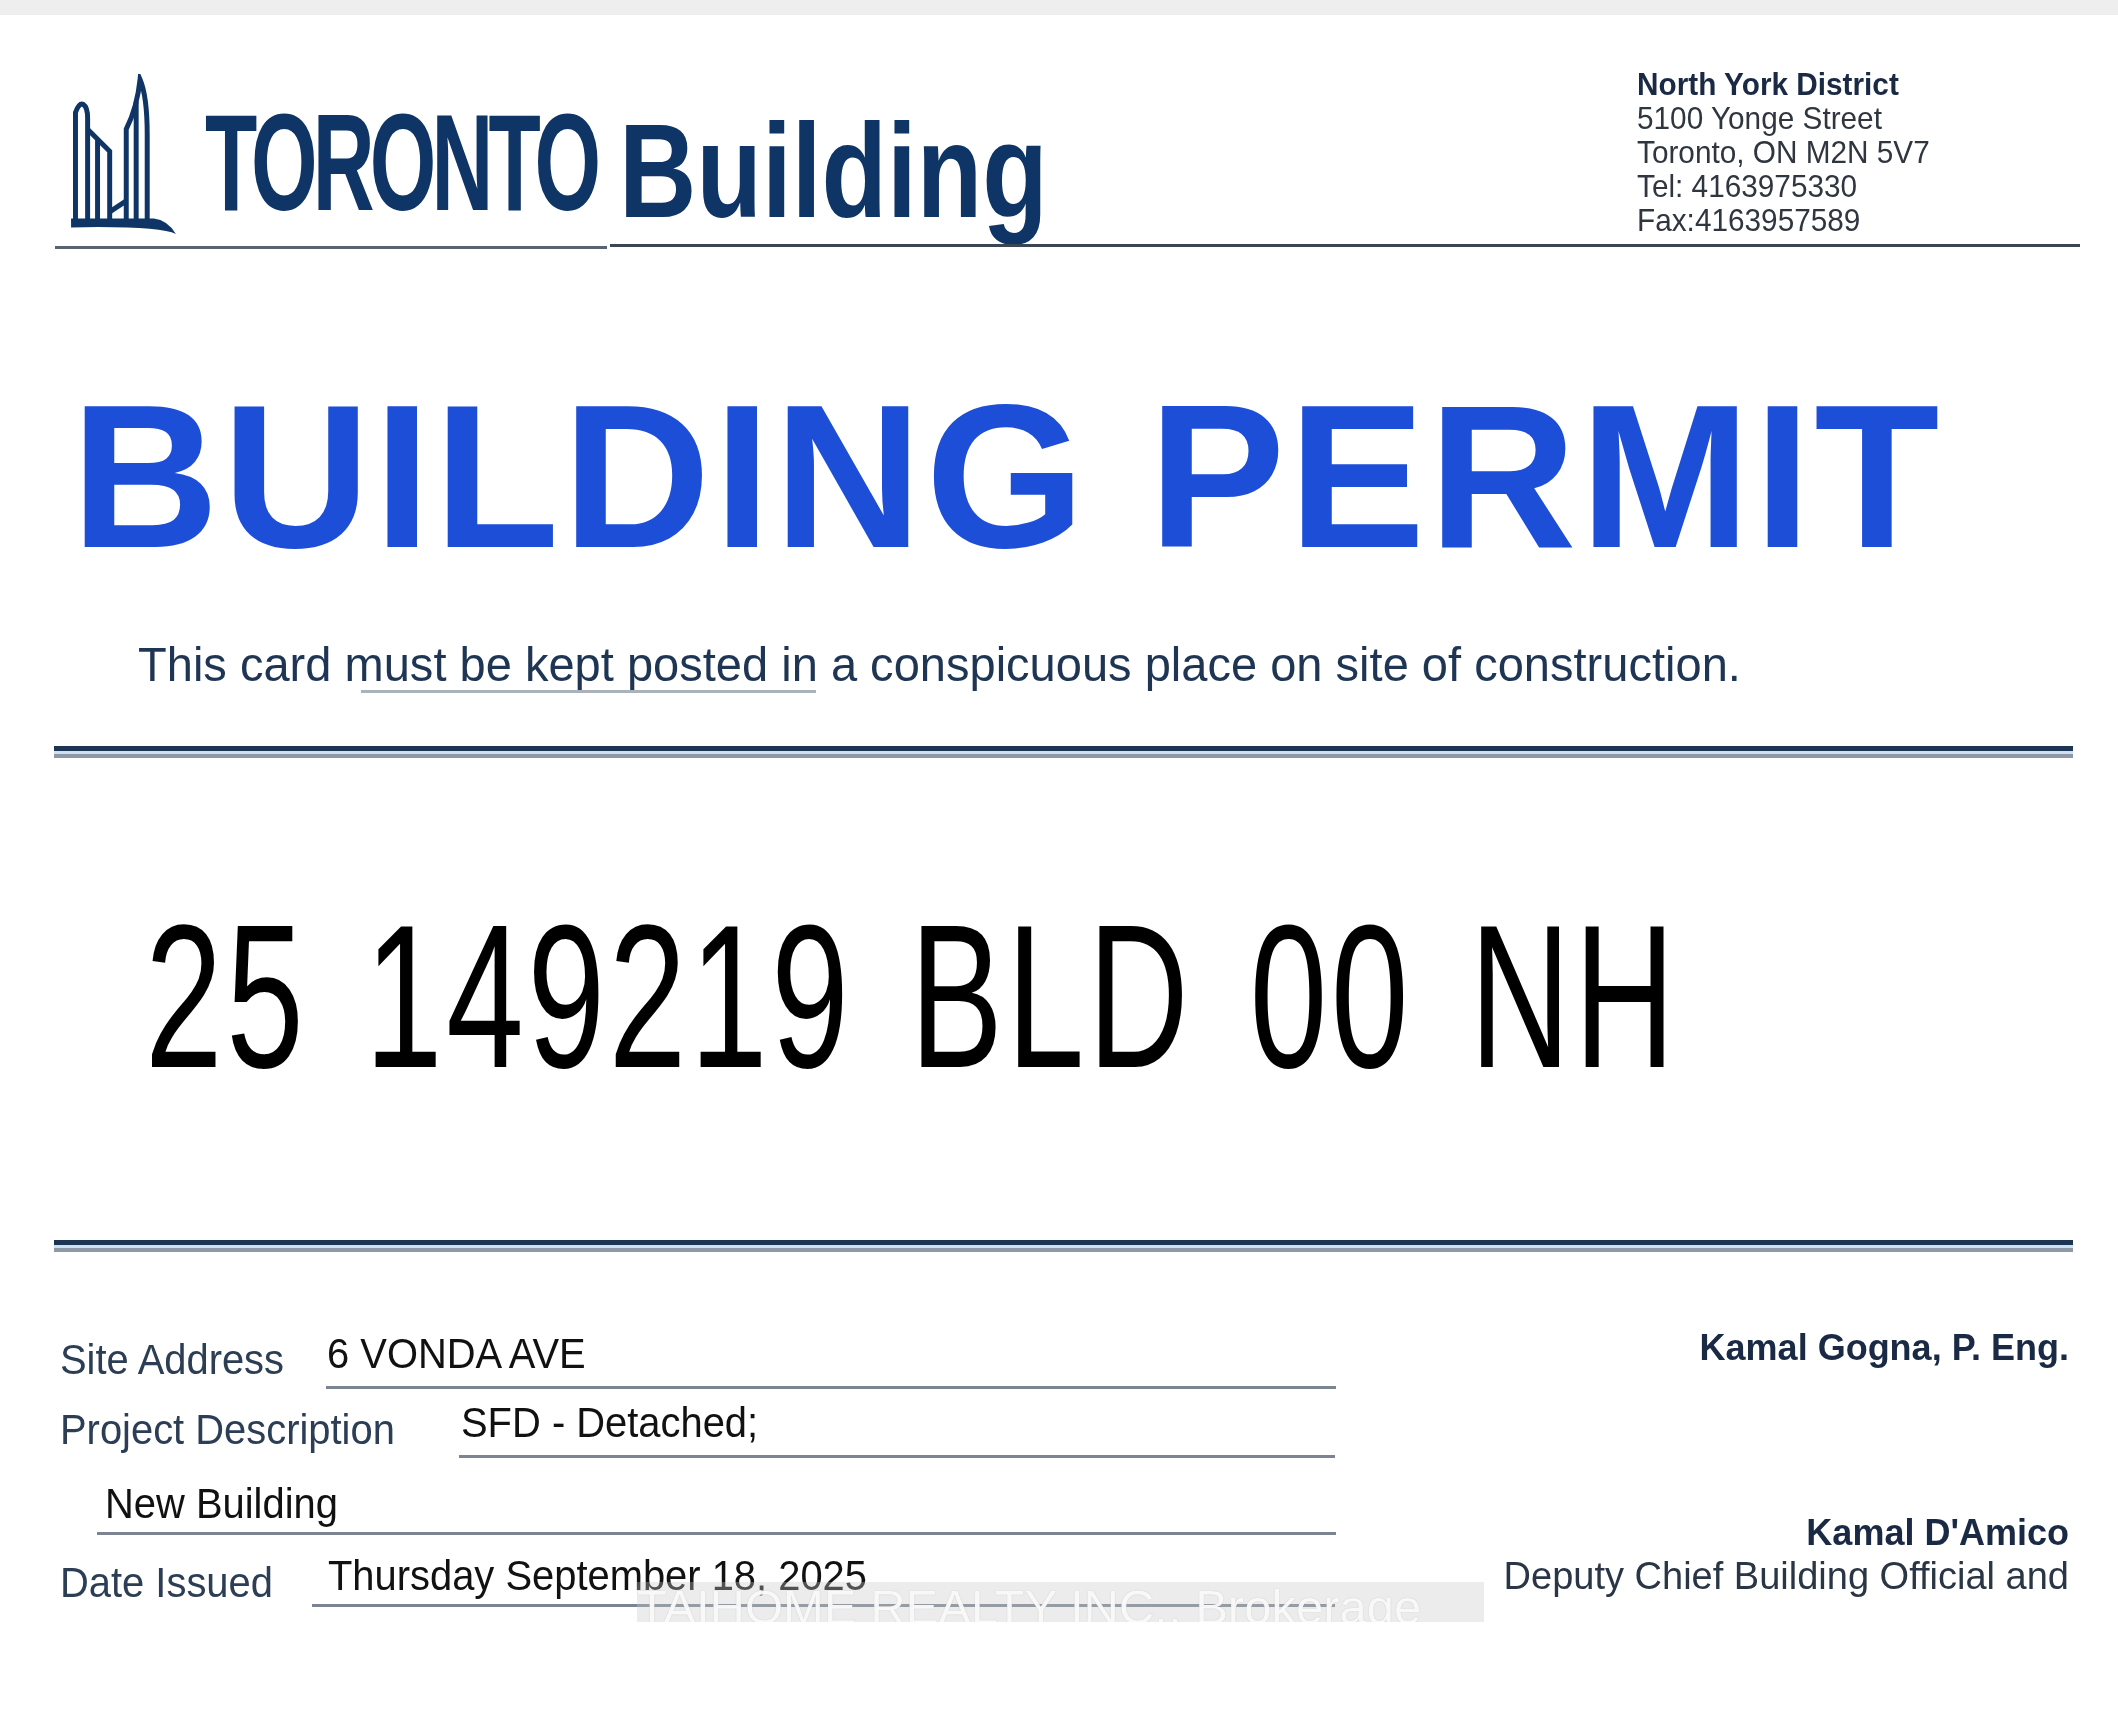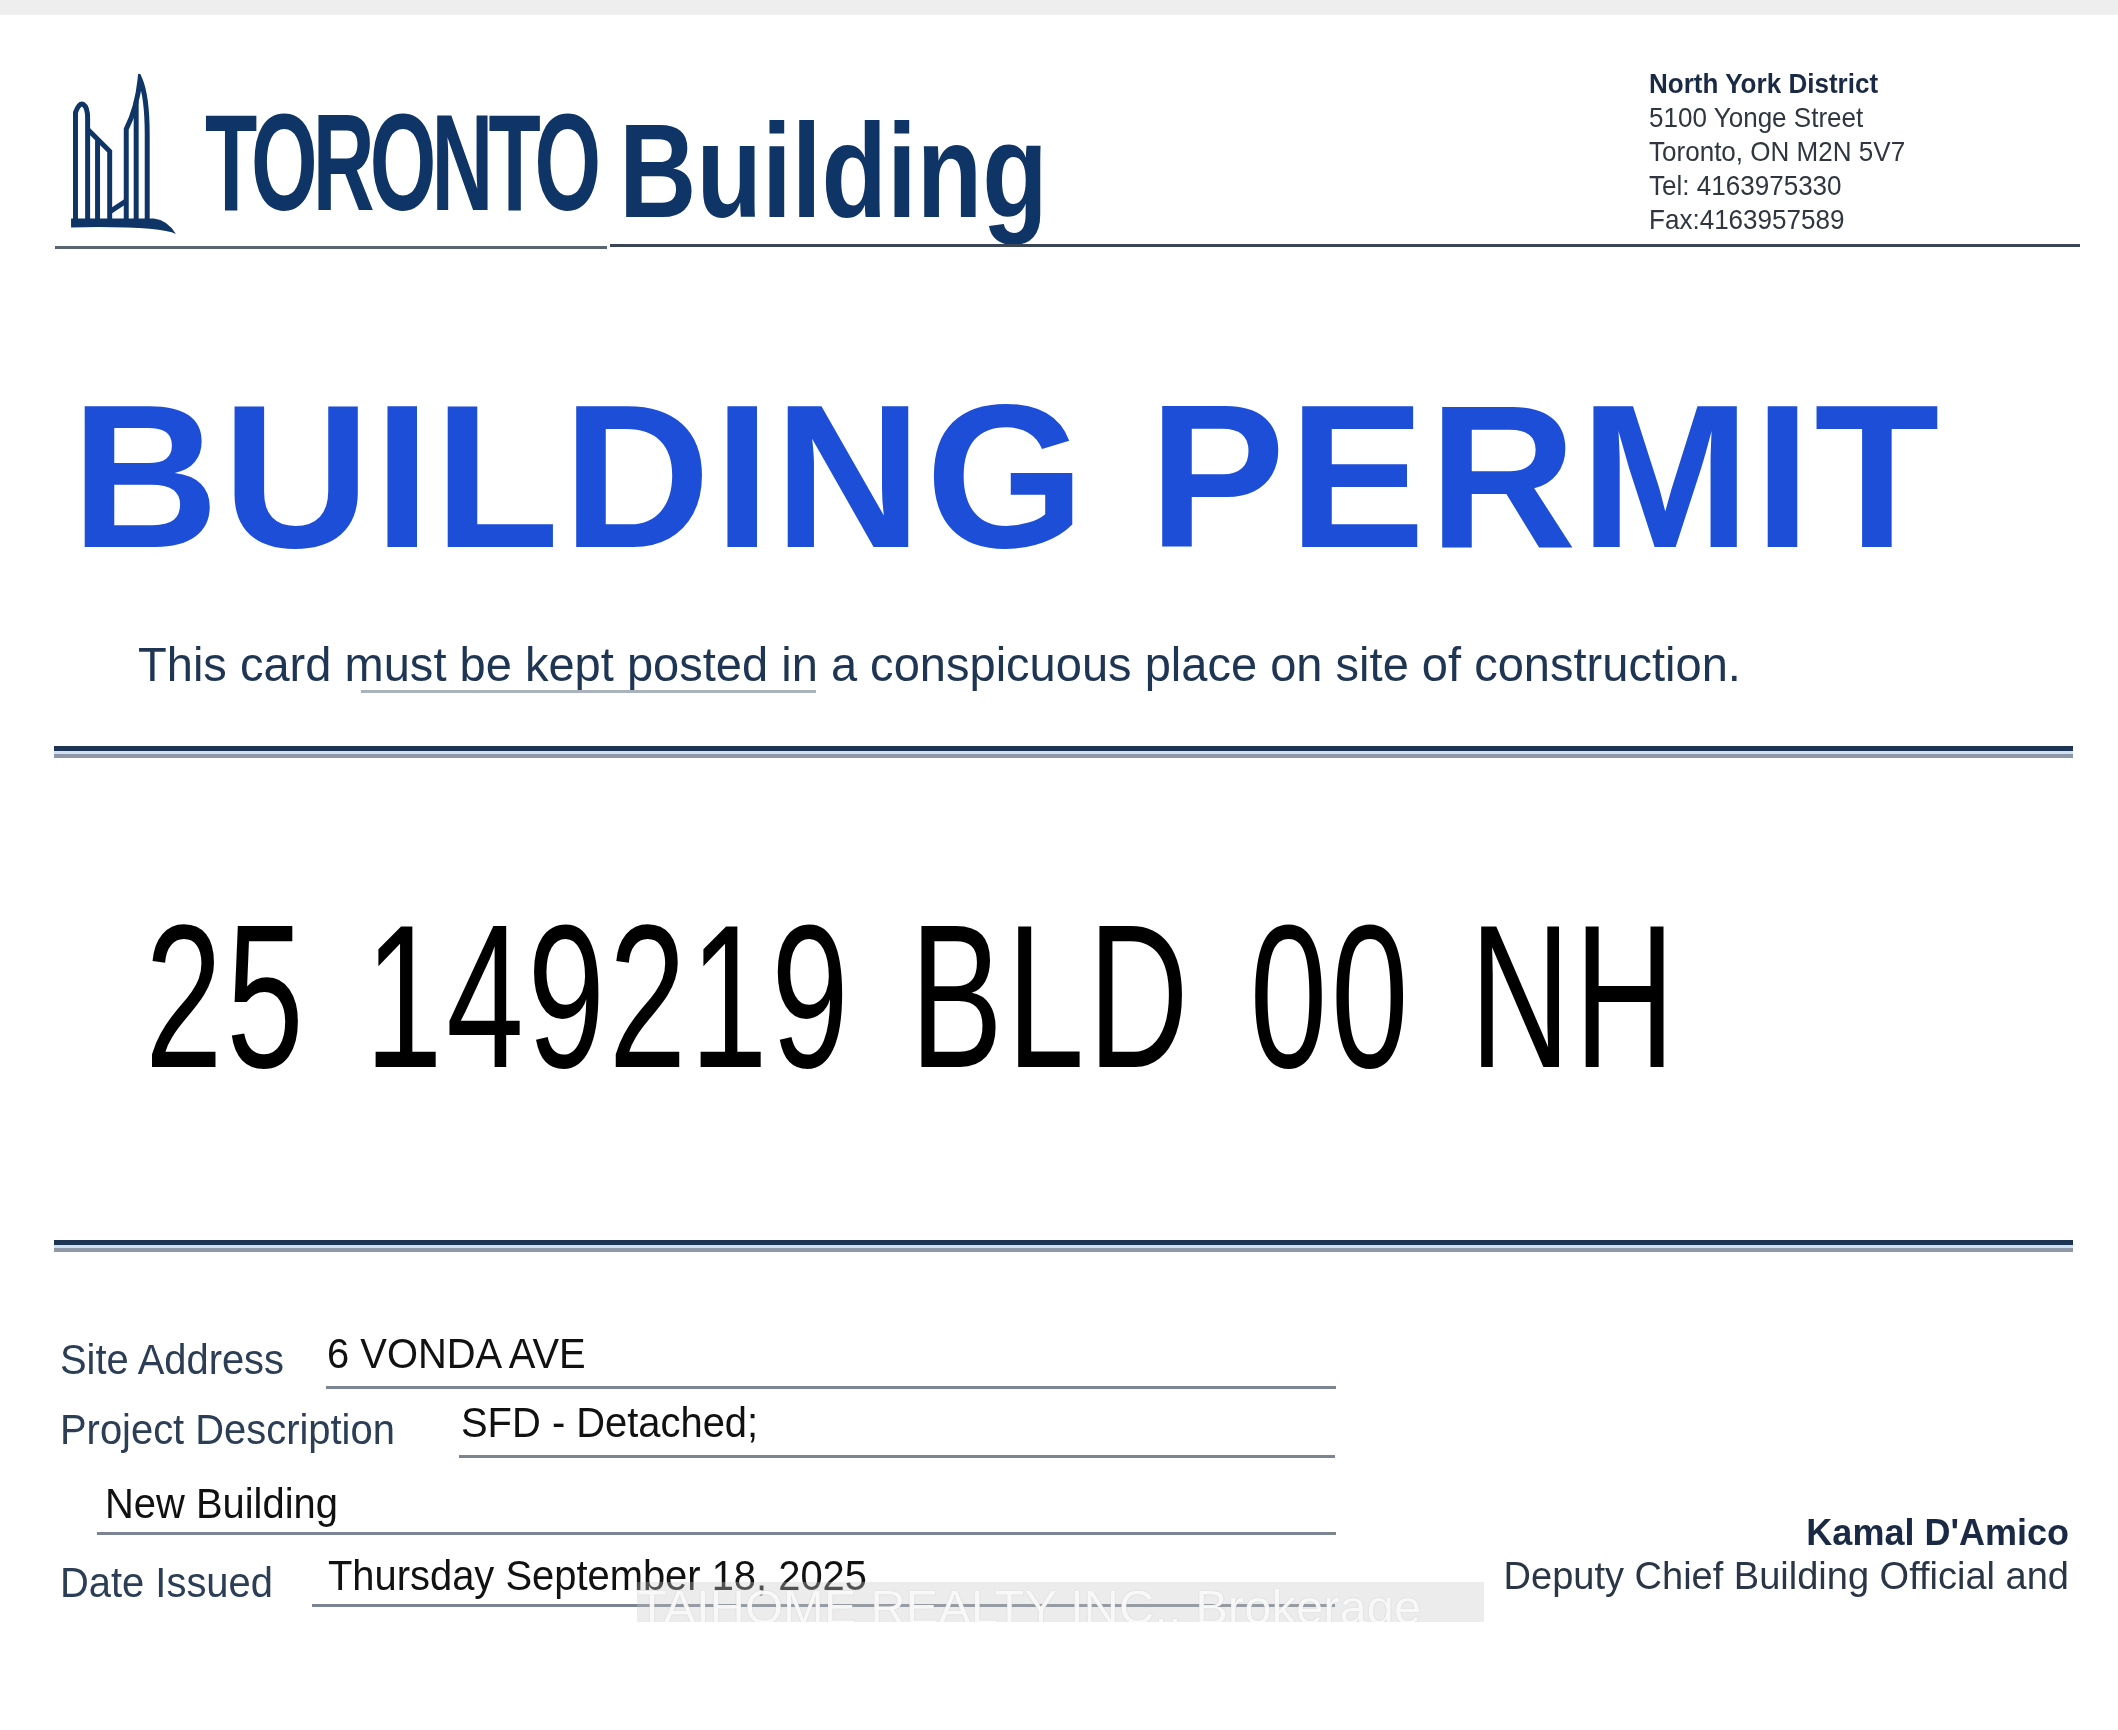--- a/index.html
+++ b/index.html
@@ -5,21 +5,21 @@
   html, body { margin:0; padding:0; }
   body { width:2119px; height:1730px; background:#ffffff; position:relative; overflow:hidden; font-family:"Liberation Sans", sans-serif; }
   .topbar { position:absolute; left:0; top:0; width:2119px; height:15px; background:#eeeeee; }
   
   .logo-icon { position:absolute; left:71px; top:74px; width:116px; height:160px; }
   .logo-toronto { position:absolute; left:205px; top:93px; font-family:"Liberation Sans Narrow","Liberation Sans", sans-serif; font-weight:700; font-size:138px; line-height:138px; letter-spacing:-7.7px; color:#0f3466; transform:scaleX(0.62); transform-origin:left top; white-space:nowrap; }
   .logo-building { position:absolute; left:619px; top:104px; font-weight:700; font-size:134px; line-height:134px; color:#0f3466; transform:scaleX(0.8); transform-origin:left top; white-space:nowrap; }
   .header-rule-a { position:absolute; left:55px; top:246px; width:552px; height:2.8px; background:#5a6470; }
   .header-rule-b { position:absolute; left:610px; top:244px; width:1470px; height:3.3px; background:#3b4654; }
   
-  .addr { position:absolute; left:1637px; top:67px; font-size:28px; line-height:34px; color:#2f3640;margin-left:12px; }
+  .addr { position:absolute; left:1637px; top:67px; font-size:32px; line-height:34px; color:#2f3640; }
   .addr .district { font-weight:700; color:#1b2a44; }
   .addr div { transform:scaleX(0.93); transform-origin:left top; white-space:nowrap; }
   
   .title { position:absolute; left:71px; top:373px; font-weight:700; font-size:205px; line-height:205px; color:#1d4ed8; white-space:nowrap; letter-spacing:3.3px; transform:scaleX(1.0); transform-origin:left top; }
   .subtitle { position:absolute; left:138px; top:634px; font-size:49px; line-height:61px; color:#1e3554; white-space:nowrap; transform:scaleX(0.96); transform-origin:left top; }
   .sub-underline { position:absolute; left:361px; top:690px; width:455px; height:2.8px; background:#a9b2bd; }
   .double-rule { position:absolute; left:54px; width:2019px; }
   .double-rule .r1 { height:5px; background:#1d3552; }
   .double-rule .gap { height:2.8px; background:#cfe0f5; }
   .double-rule .r2 { height:3.9px; background:#8e98a6; }
@@ -95,20 +95,21 @@
 <div class="fline" style="left:459px; top:1455px; width:876px;"></div>
 
 <div class="fvalue" style="left:105px; top:1479px;">New Building</div>
 <div class="fline" style="left:97px; top:1532px; width:1239px;"></div>
 
 <div class="flabel" style="left:60px; top:1558px;">Date Issued</div>
 <div class="fvalue" style="left:328px; top:1551px;">Thursday September 18, 2025</div>
 <div class="fline" style="left:312px; top:1604px; width:1023px;"></div>
 
 <div class="sig" style="top:1326px;">
+  <div class="name">Kamal Gogna, P. Eng.</div>
 </div>
 <div class="sig" style="top:1511px;">
   <div class="name">Kamal D'Amico</div>
   <div class="role">Deputy Chief Building Official and</div>
 </div>
 
 <div class="watermark">TAIHOME REALTY INC., Brokerage</div>
 
 
 </body></html>

